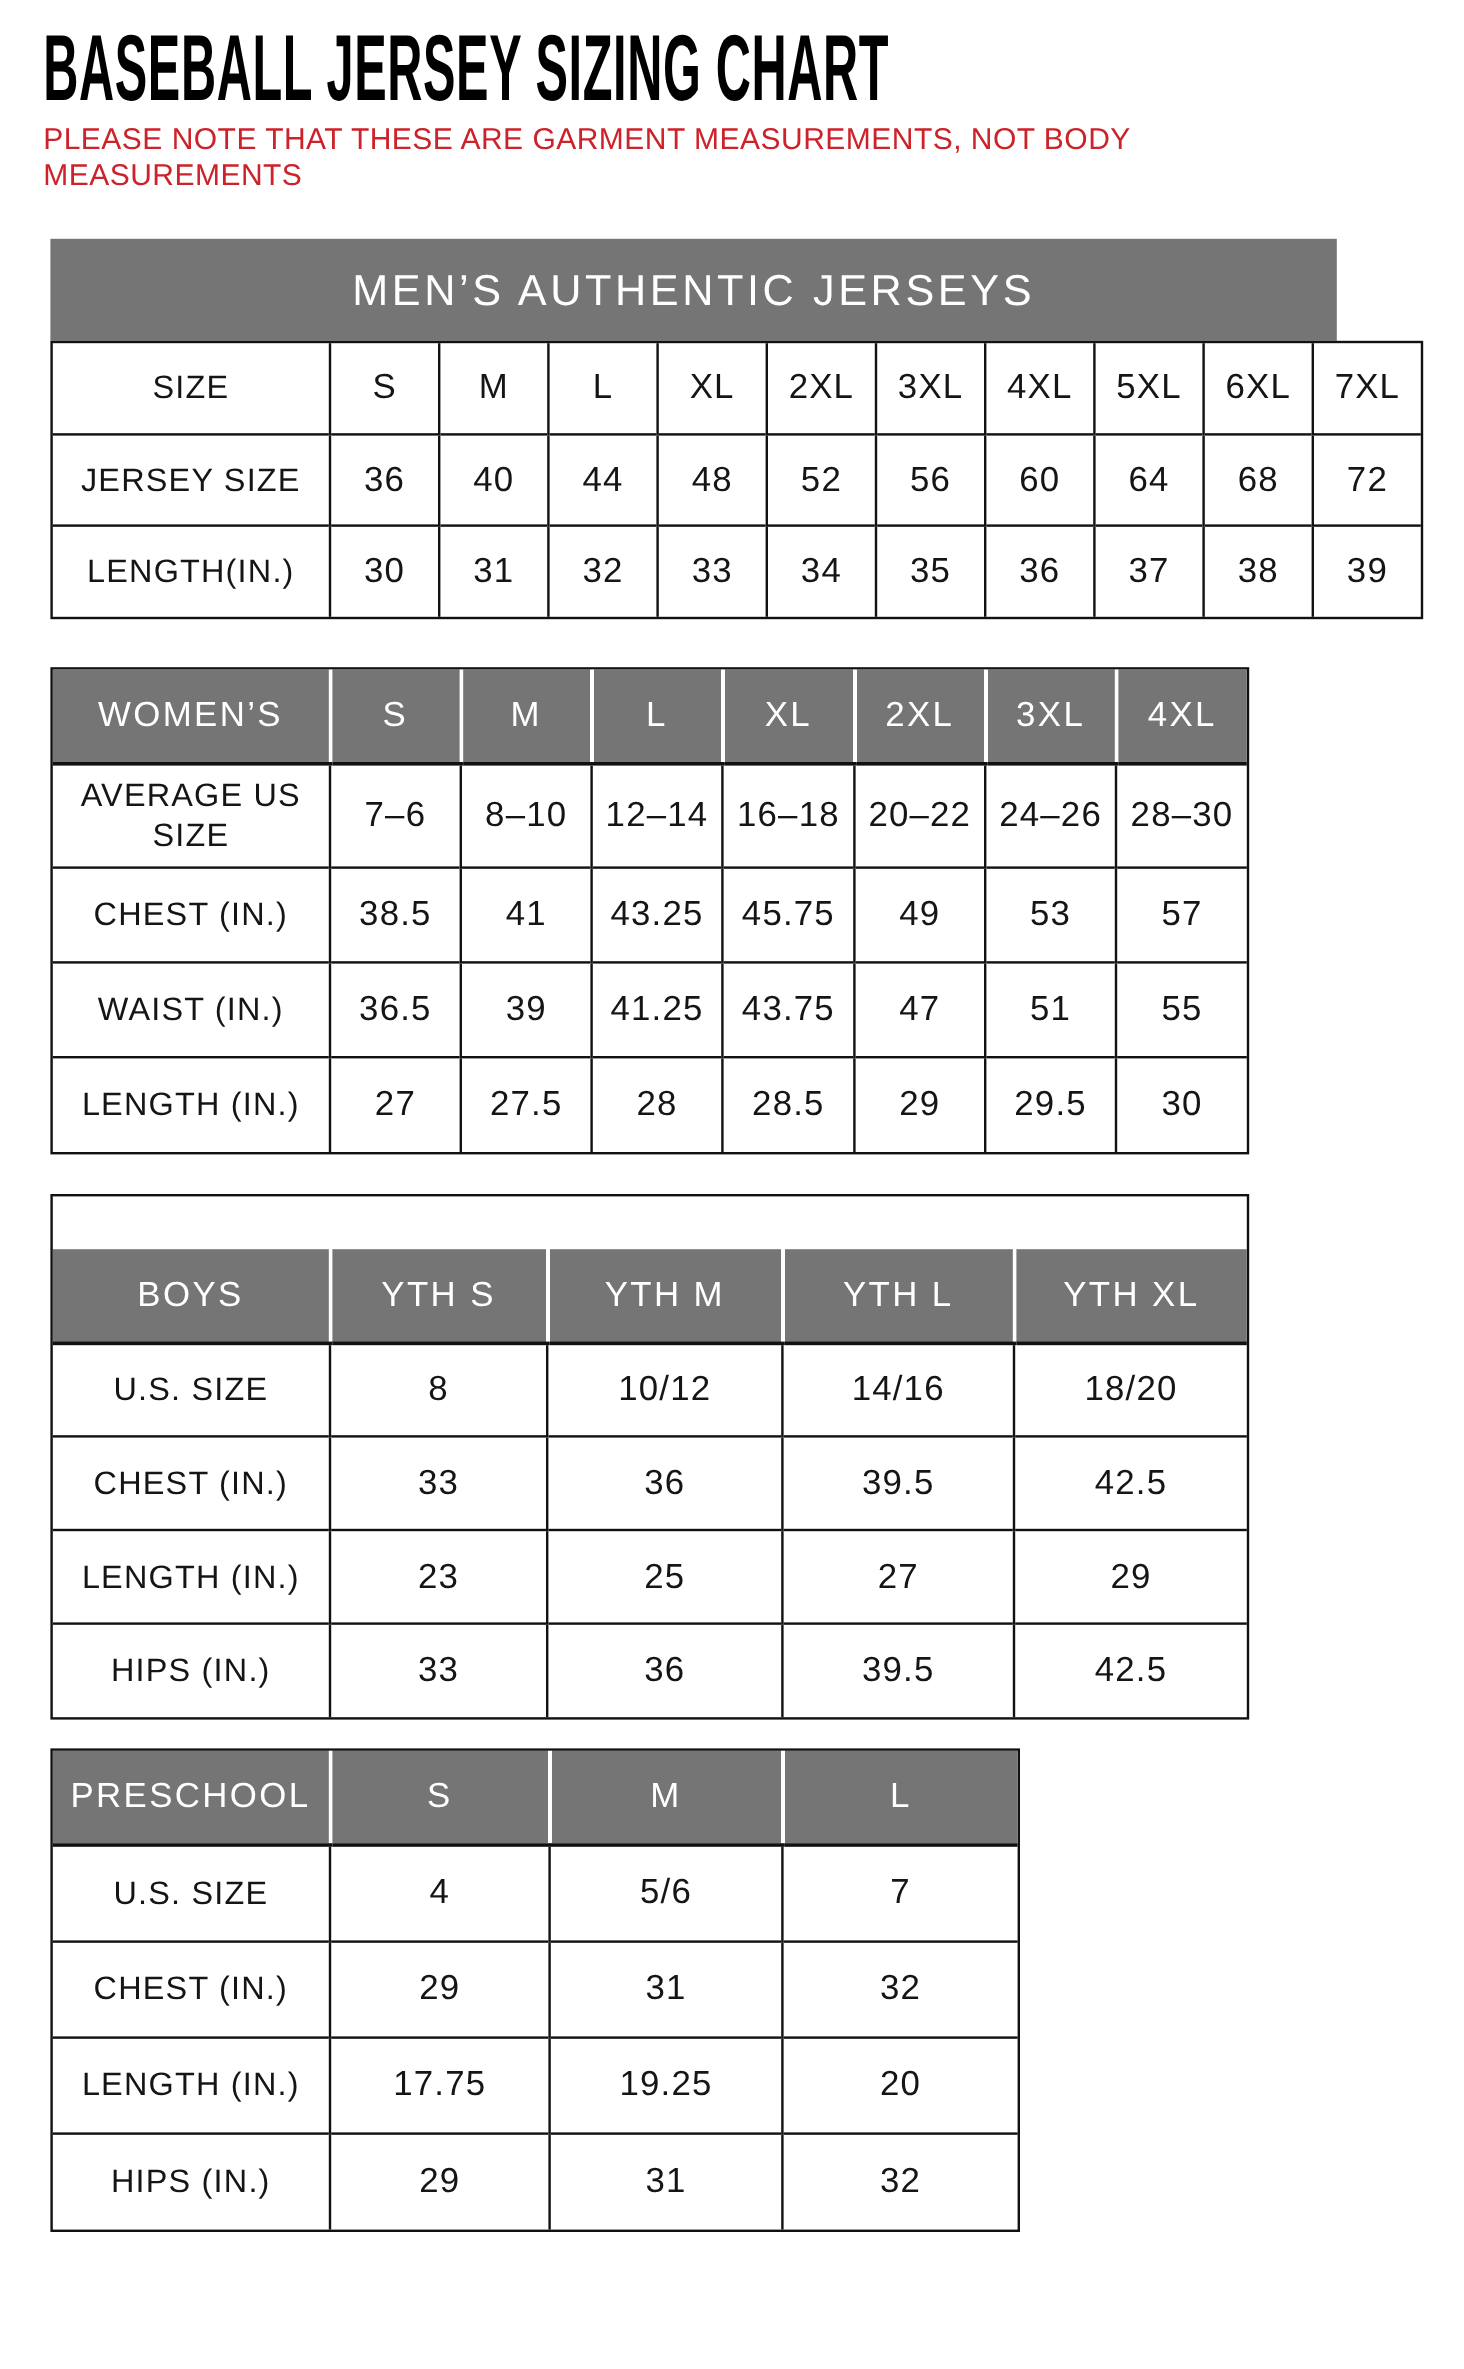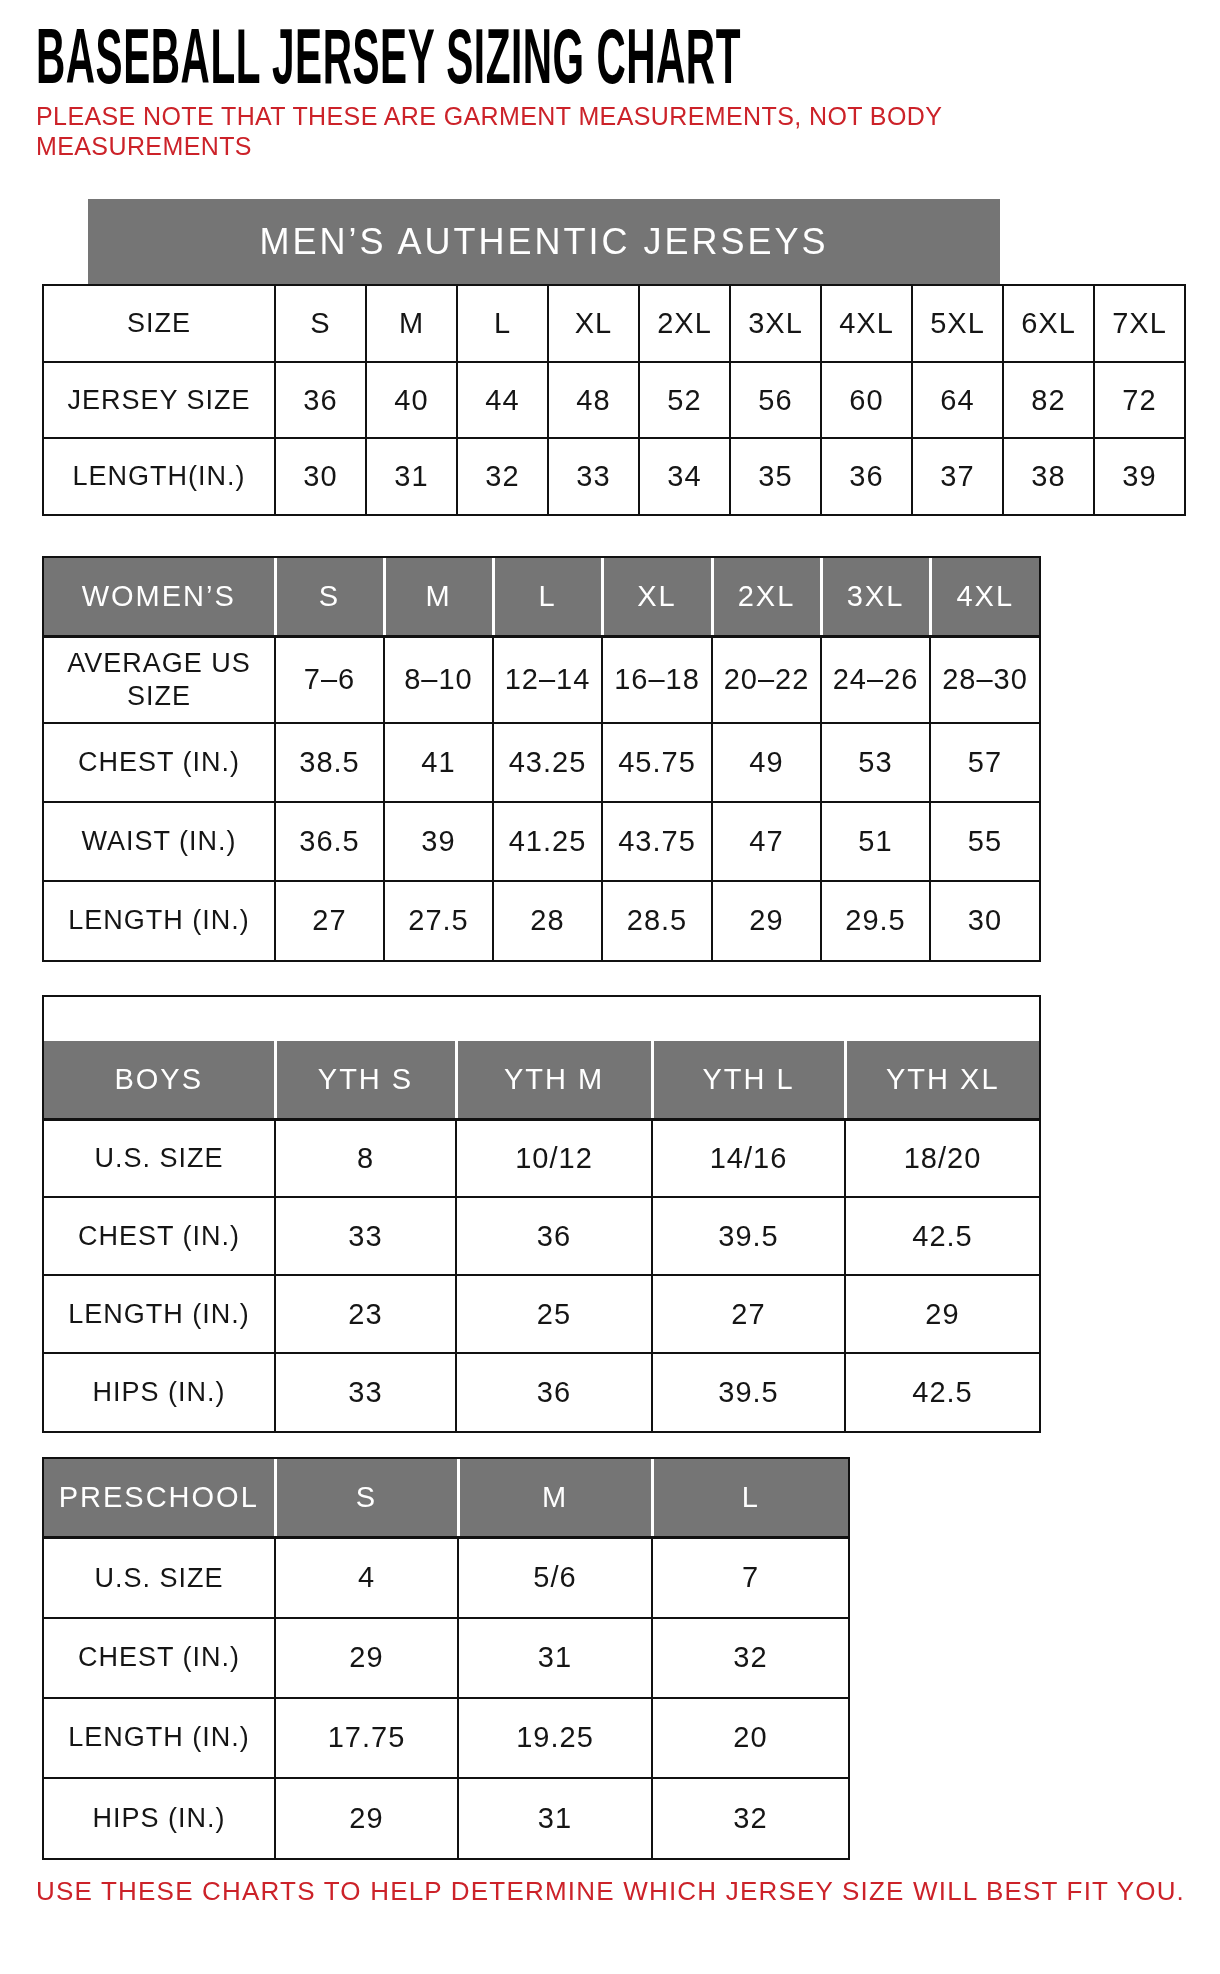--- a/index.html
+++ b/index.html
@@ -83,21 +83,21 @@
   .t-boys tbody tr{height:78px;}
   .t-preschool tbody tr{height:80px;}
 </style>
 </head>
 <body>
 
 <div class="page">
   <h1 class="title">BASEBALL JERSEY SIZING CHART</h1>
   <p class="note">PLEASE NOTE THAT THESE ARE GARMENT MEASUREMENTS, NOT BODY MEASUREMENTS</p>
 
-  <section class="tbl t-mens"><div class="wrap"><div class="banner" style="width: 912px; margin-left: 46px;">MEN’S AUTHENTIC JERSEYS</div><div class="frame">
+  <section class="tbl t-mens"><div class="wrap"><div class="banner" style="width: 1072px;">MEN’S AUTHENTIC JERSEYS</div><div class="frame">
           <table style="width: 1140px;">
             <colgroup>
               <col style="width: 231px;">
               <col style="width: 91px;">
               <col style="width: 91px;">
               <col style="width: 91px;">
               <col style="width: 91px;">
               <col style="width: 91px;">
               <col style="width: 91px;">
               <col style="width: 91px;">
@@ -122,21 +122,21 @@
               <tr>
                 <td class="label">JERSEY SIZE</td>
                 <td class="val">36</td>
                 <td class="val">40</td>
                 <td class="val">44</td>
                 <td class="val">48</td>
                 <td class="val">52</td>
                 <td class="val">56</td>
                 <td class="val">60</td>
                 <td class="val">64</td>
-                <td class="val">82</td>
+                <td class="val">68</td>
                 <td class="val">72</td>
               </tr>
               <tr>
                 <td class="label">LENGTH(IN.)</td>
                 <td class="val">30</td>
                 <td class="val">31</td>
                 <td class="val">32</td>
                 <td class="val">33</td>
                 <td class="val">34</td>
                 <td class="val">35</td>
@@ -304,14 +304,13 @@
               <tr>
                 <td class="label">HIPS (IN.)</td>
                 <td class="val">29</td>
                 <td class="val">31</td>
                 <td class="val">32</td>
               </tr>
             </tbody>
           </table>
         </div></div></section>
 
-  <p class="footer">USE THESE CHARTS TO HELP DETERMINE WHICH JERSEY SIZE WILL BEST FIT YOU.</p>
 </div>
 
 </body></html>

